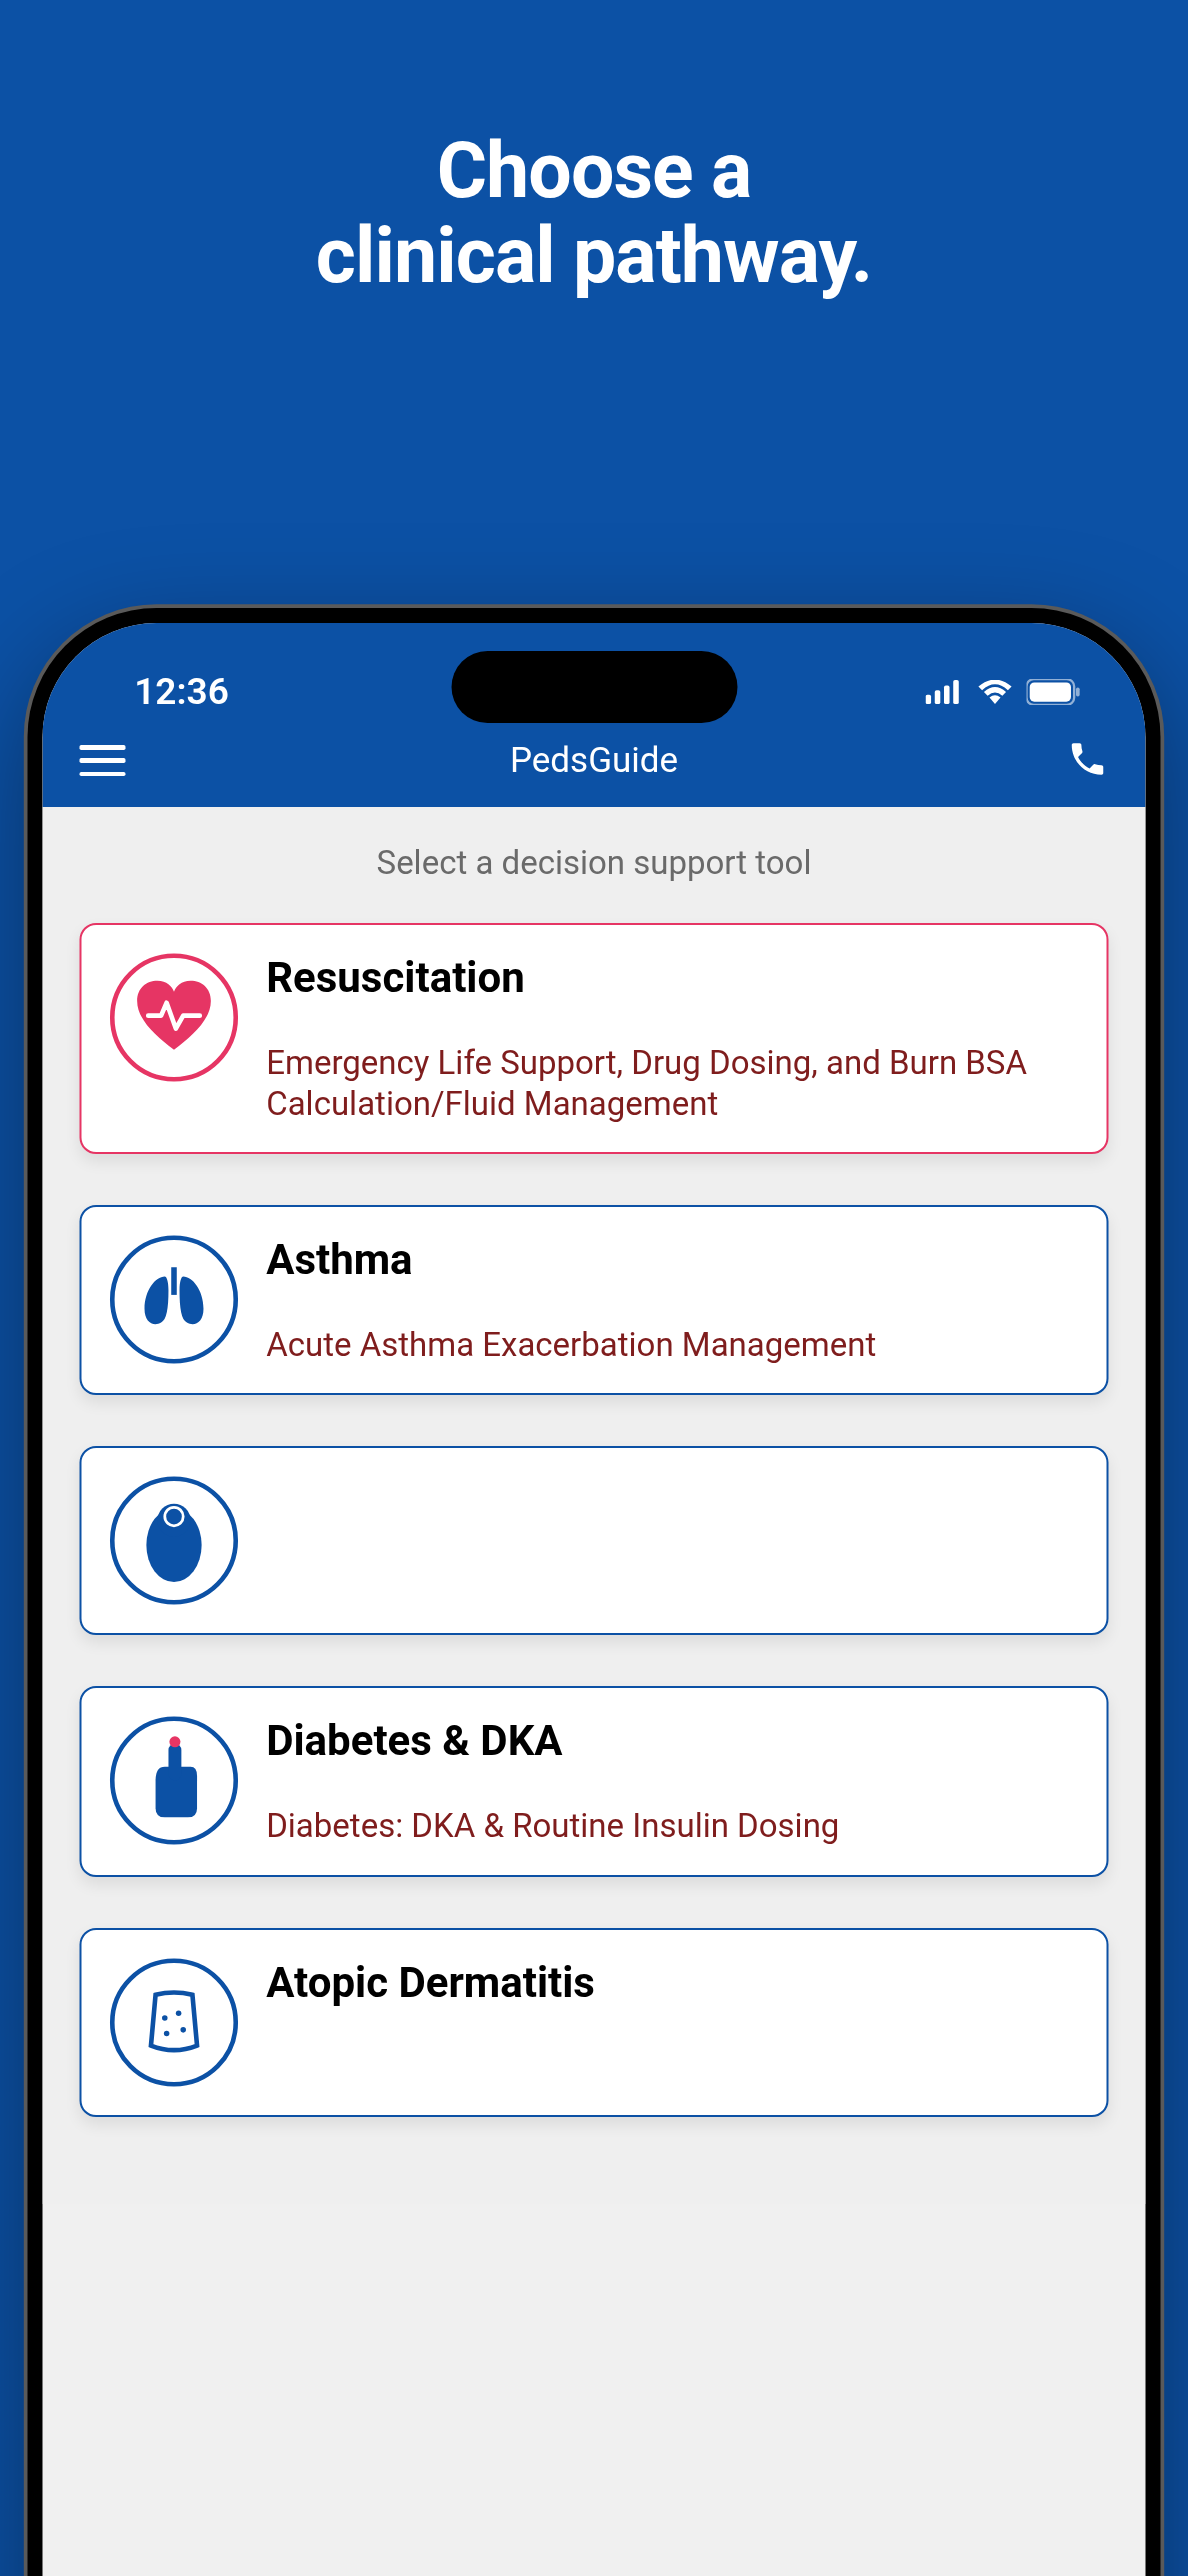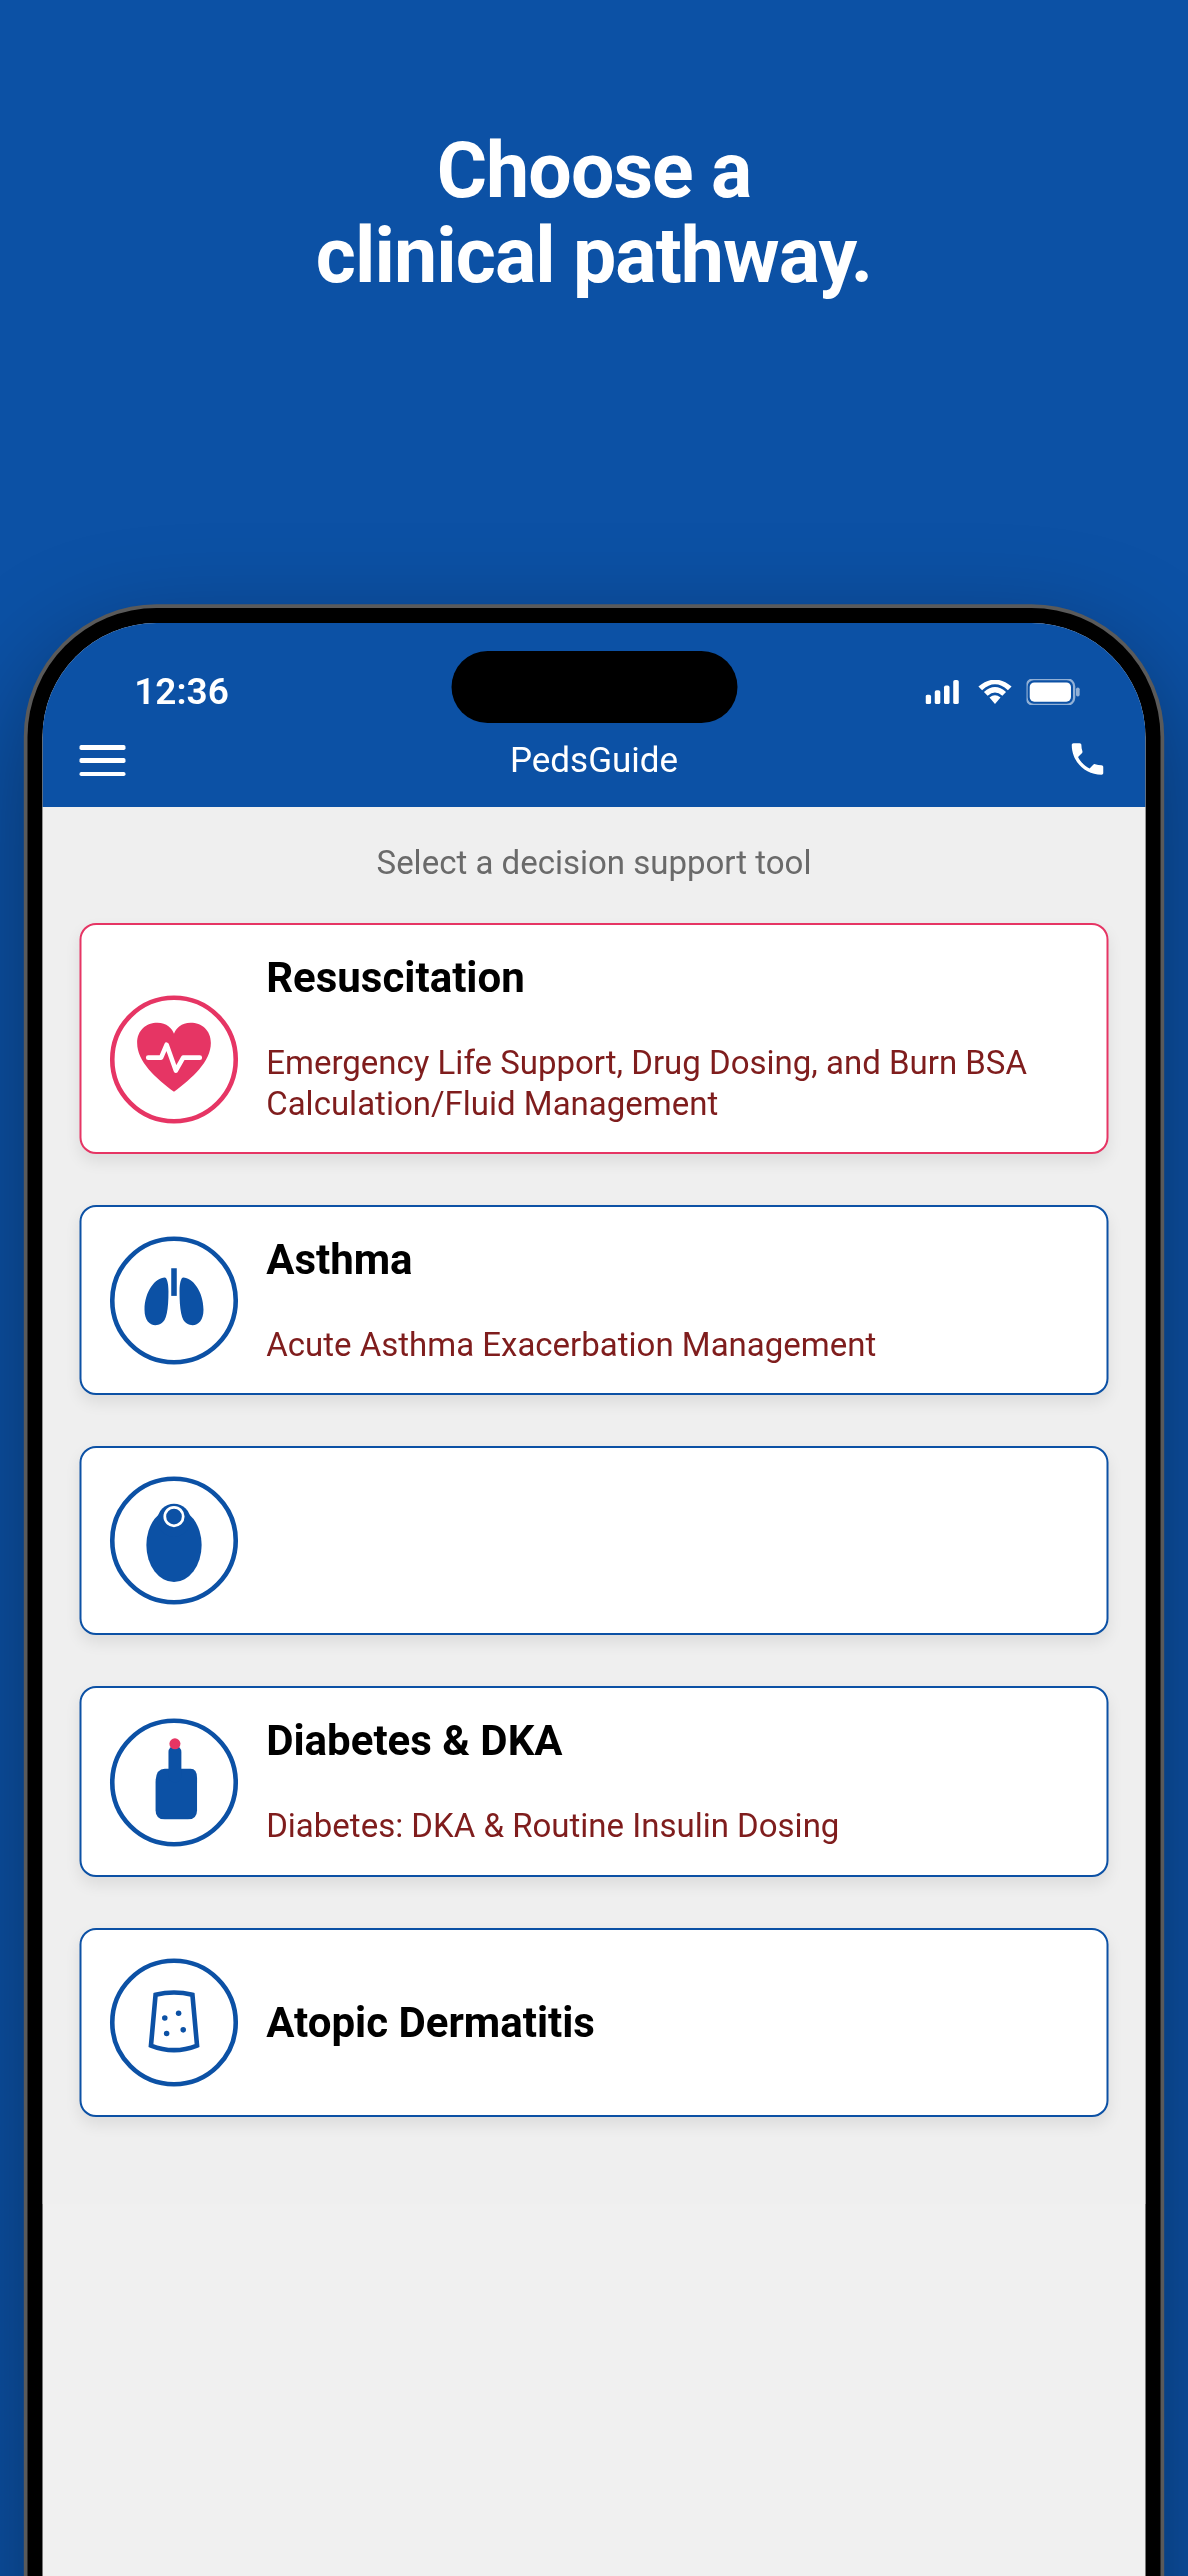--- a/index.html
+++ b/index.html
@@ -111,21 +111,21 @@
   font-weight: 400;
   margin-bottom: 41px;
 }
 .card {
   background: white;
   border: 2.8px solid #0c51a5;
   border-radius: 16.6px;
   padding: 28px 28px 28px 28px;
   margin-bottom: 51px;
   display: flex;
-  align-items: flex-end;
+  align-items: flex-start;
   gap: 28px;
   box-shadow: 0 7.4px 14.7px rgba(0,0,0,0.08);
 }
 .card.highlight {
   border-color: #e63564;
 }
 .card-icon {
   width: 129px;
   height: 129px;
   flex-shrink: 0;

